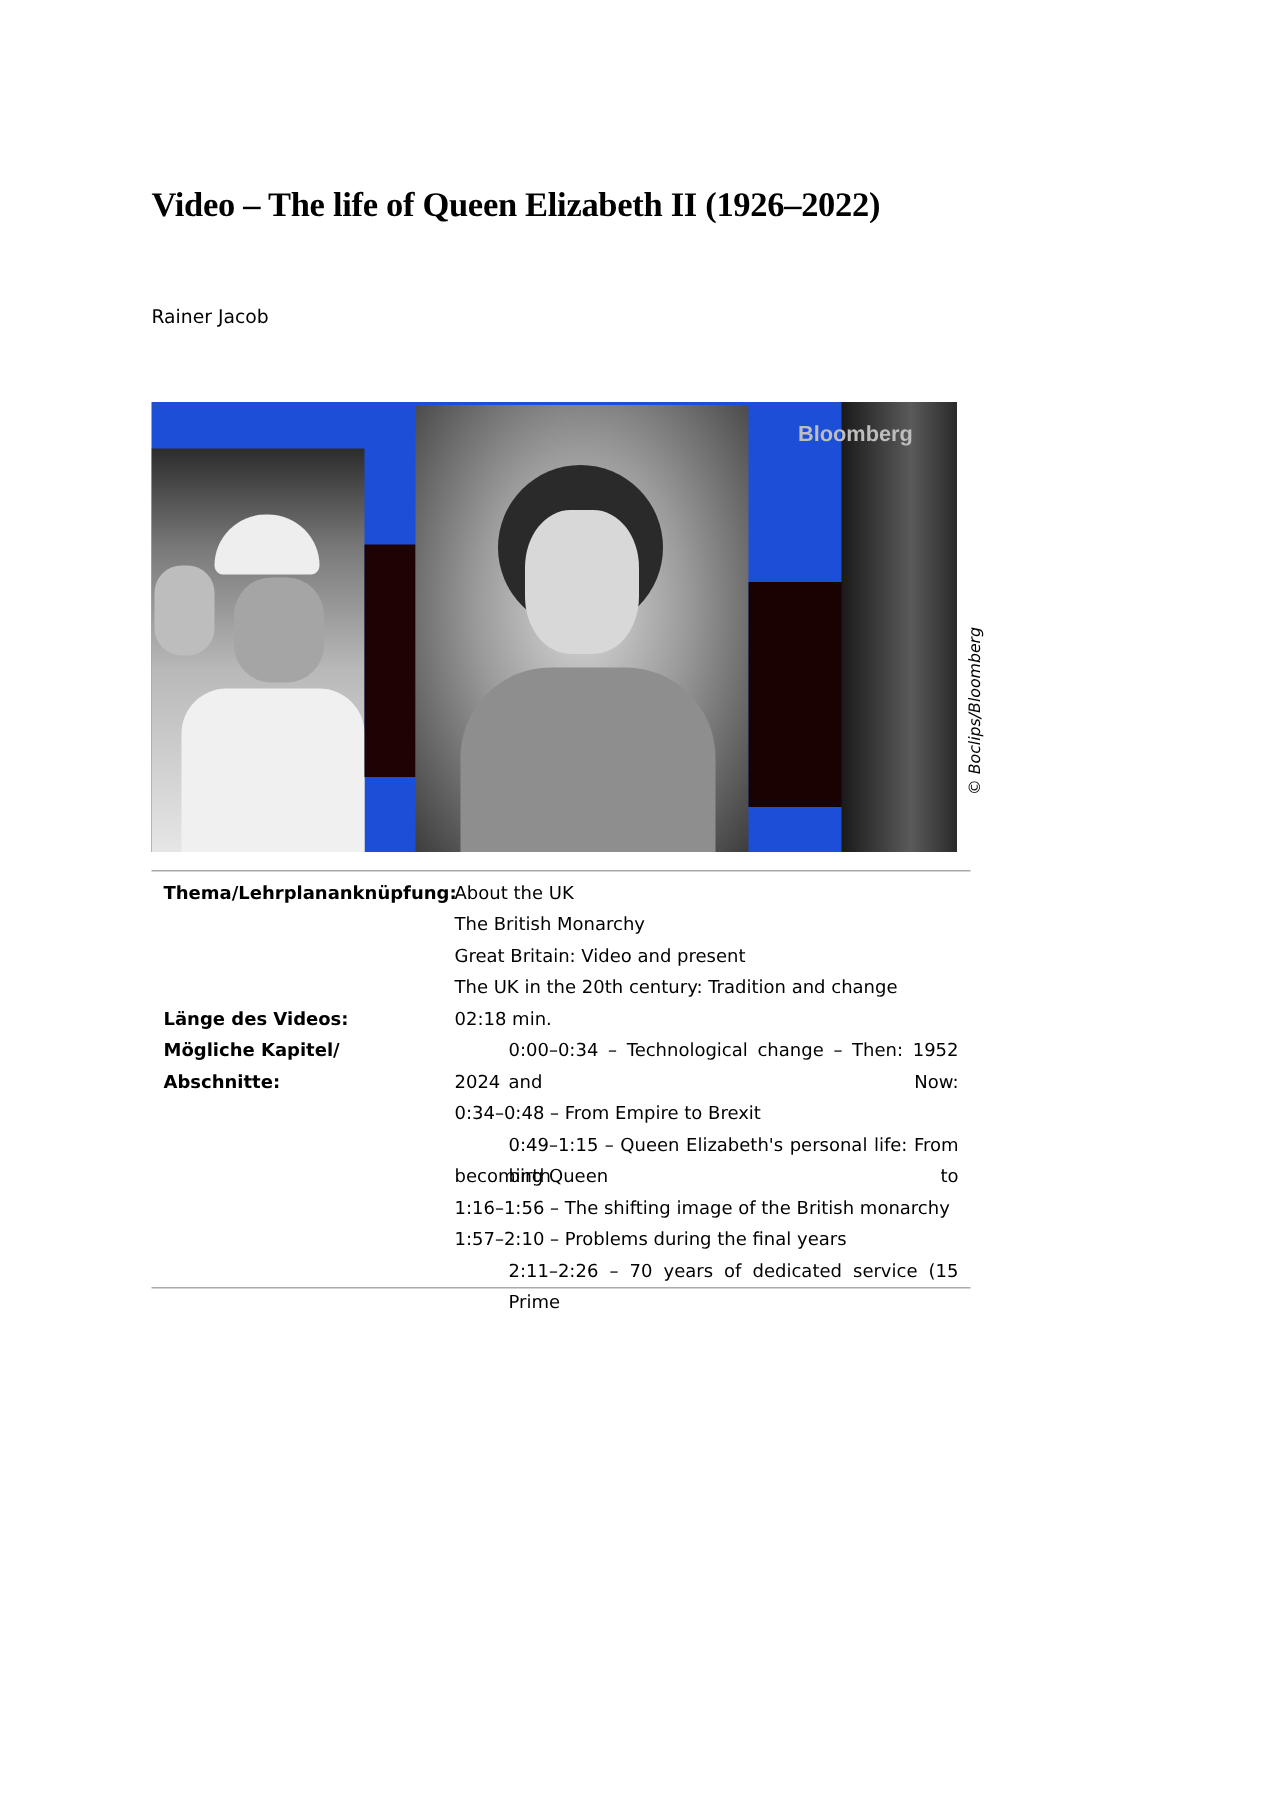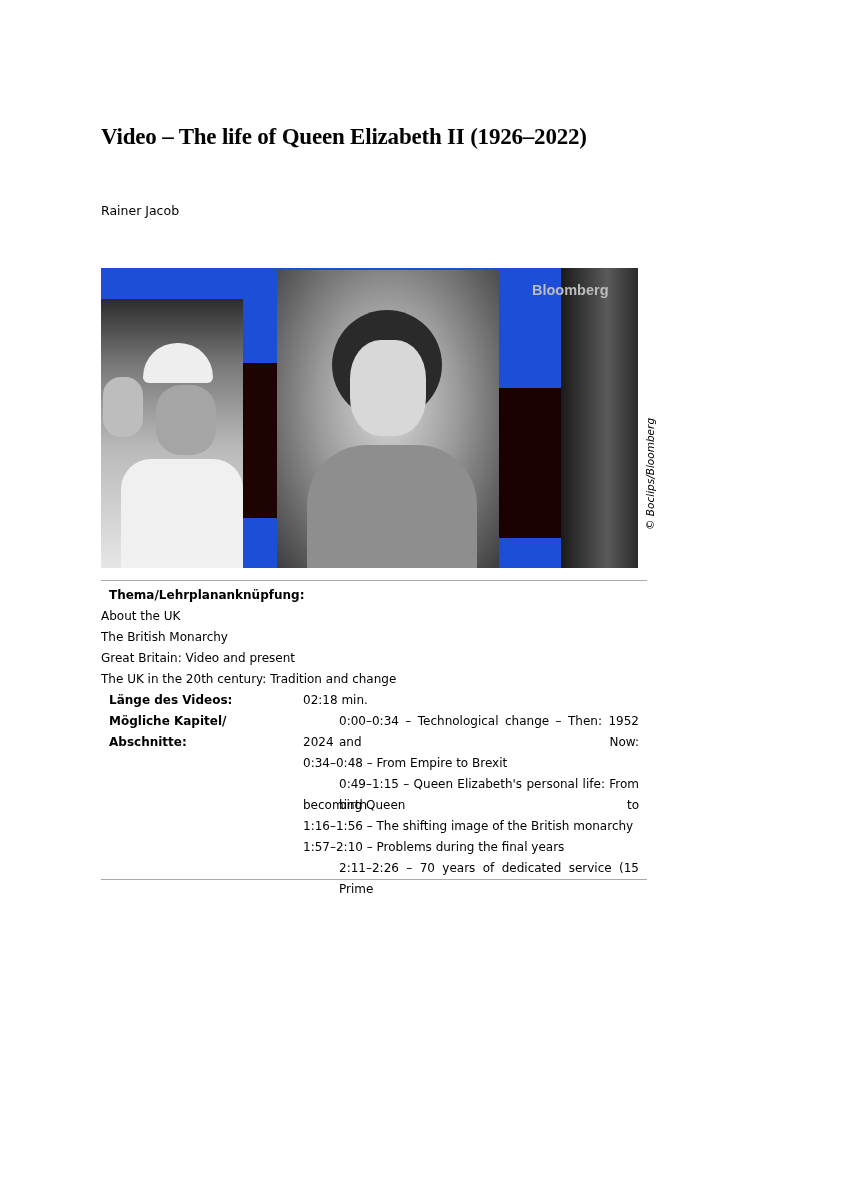--- a/index.html
+++ b/index.html
@@ -37,21 +37,21 @@
                font-family:"Liberation Sans", sans-serif; font-size:14.5px; font-weight:bold; }
   .credit { position:absolute; left:644px; top:530px; transform-origin:0 0;
             transform:rotate(-90deg); font-style:italic; font-size:10.5px; white-space:nowrap; }
   .info { position:absolute; left:101px; top:580px; width:546px;
           border-top:1px solid #aaaaaa; border-bottom:1px solid #aaaaaa; }
   .row { display:flex; }
   .lbl { width:202px; padding-left:8px; box-sizing:border-box; font-weight:bold; font-size:12px; }
   .val { width:344px; padding-left:0; padding-right:8px; box-sizing:border-box; font-size:12px; }
   .line { height:21px; line-height:21px; }
   .just { text-align:justify; text-align-last:justify;margin-left:36px; }
-  .pad-top { padding-top:4px;flex-direction:column; }
+  .pad-top { padding-top:4px; }
 </style>
 </head>
 <body>
 
 <h1 class="title">Video – The life of Queen Elizabeth II (1926–2022)</h1>
 <div class="author">Rainer Jacob</div>
 
 <div class="figure">
   <div class="panel-left">
     <div class="face1"></div>

